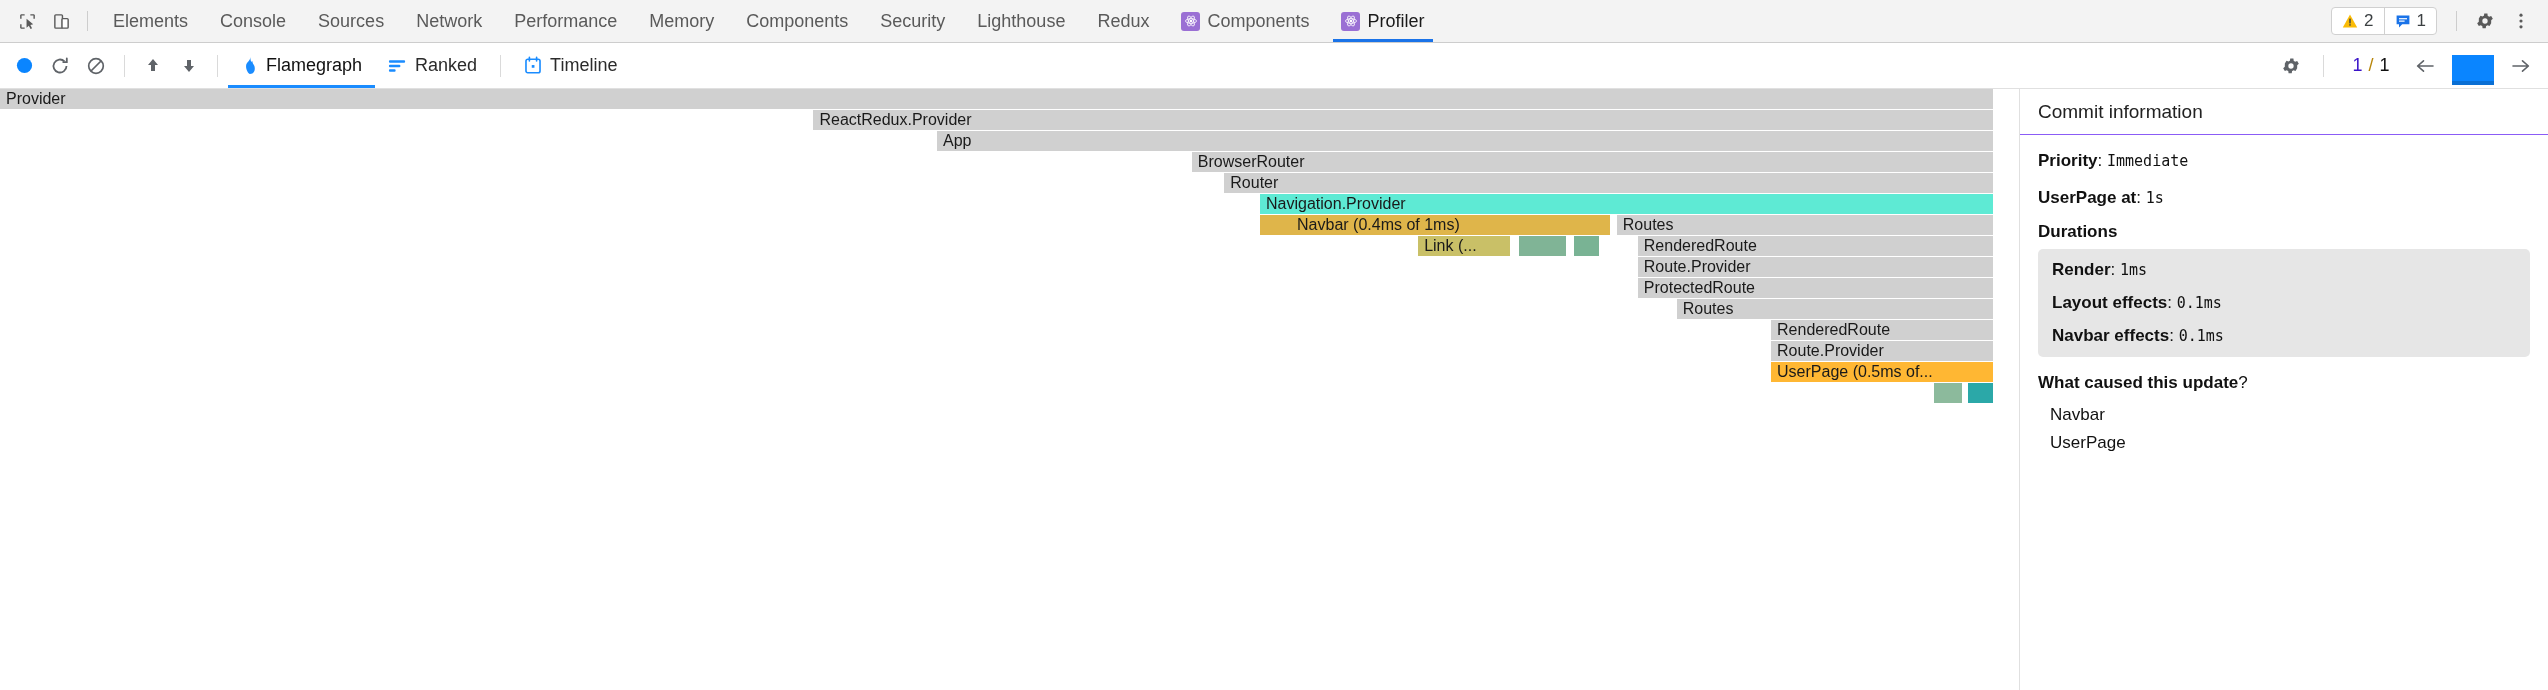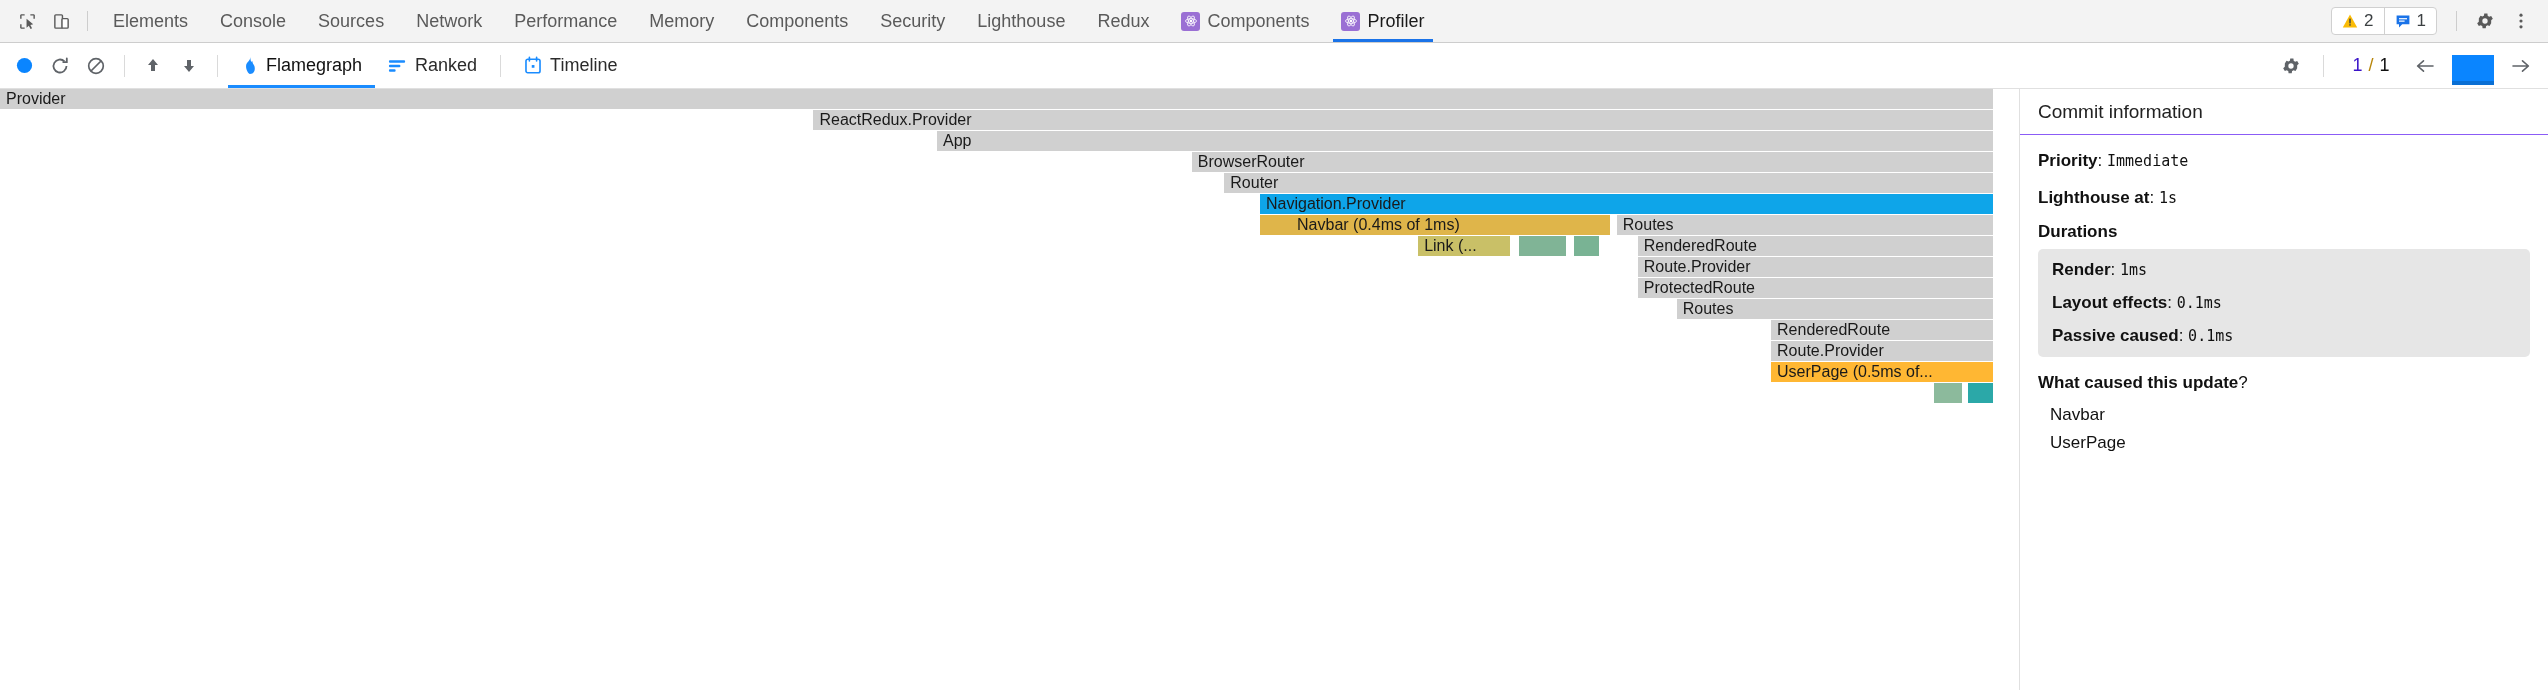--- a/index.html
+++ b/index.html
@@ -372,21 +372,21 @@
       <div class="flame-row">
         <div class="flame-node" style="left: 46.41%; width: 52.39%; background: rgb(208, 208, 208);">App</div>
       </div>
       <div class="flame-row">
         <div class="flame-node" style="left: 59.03%; width: 39.77%; background: rgb(208, 208, 208);">BrowserRouter</div>
       </div>
       <div class="flame-row">
         <div class="flame-node" style="left: 60.64%; width: 38.16%; background: rgb(208, 208, 208);">Router</div>
       </div>
       <div class="flame-row">
-        <div class="flame-node" style="left: 62.41%; width: 36.39%; background: #0ea5e9;">Navigation.Provider</div>
+        <div class="flame-node" style="left: 62.41%; width: 36.39%; background: #5eead4;">Navigation.Provider</div>
       </div>
       <div class="flame-row">
         <div class="flame-node" style="left: 62.41%; width: 17.43%; background: rgb(223, 181, 74); padding-left: 37px;">Navbar (0.4ms of 1ms)</div>
         <div class="flame-node" style="left: 80.08%; width: 18.72%; background: rgb(208, 208, 208);">Routes</div>
       </div>
       <div class="flame-row">
         <div class="flame-node" style="left: 70.24%; width: 4.67%; background: rgb(201, 192, 103);">Link (...</div>
         <div class="flame-node" style="left: 75.23%; width: 2.41%; background: rgb(128, 180, 150);"></div>
         <div class="flame-node" style="left: 77.96%; width: 1.36%; background: rgb(121, 179, 148);"></div>
         <div class="flame-node" style="left: 81.12%; width: 17.68%; background: rgb(208, 208, 208);">RenderedRoute</div>
@@ -417,33 +417,33 @@
 
   <div class="side-pane">
     <div class="side-header">Commit information</div>
     <div class="side-body">
 
       <div class="side-line">
         <b>Priority</b><span>: </span><span class="mono">Immediate</span>
       </div>
 
       <div class="side-line">
-        <b>Lighthouse at</b><span>: </span><span class="mono">1s</span>
+        <b>UserPage at</b><span>: </span><span class="mono">1s</span>
       </div>
 
       <div class="durations-title">Durations</div>
       <div class="durations-box">
         <div class="side-line">
           <b>Render</b><span>: </span><span class="mono">1ms</span>
         </div>
         <div class="side-line">
           <b>Layout effects</b><span>: </span><span class="mono">0.1ms</span>
         </div>
         <div class="side-line">
-          <b>Passive caused</b><span>: </span><span class="mono">0.1ms</span>
+          <b>Navbar effects</b><span>: </span><span class="mono">0.1ms</span>
         </div>
       </div>
 
       <div class="caused-title">
         <b>What caused this update</b><span>?</span>
       </div>
       <div class="caused-item">Navbar</div>
       <div class="caused-item">UserPage</div>
 
     </div>

